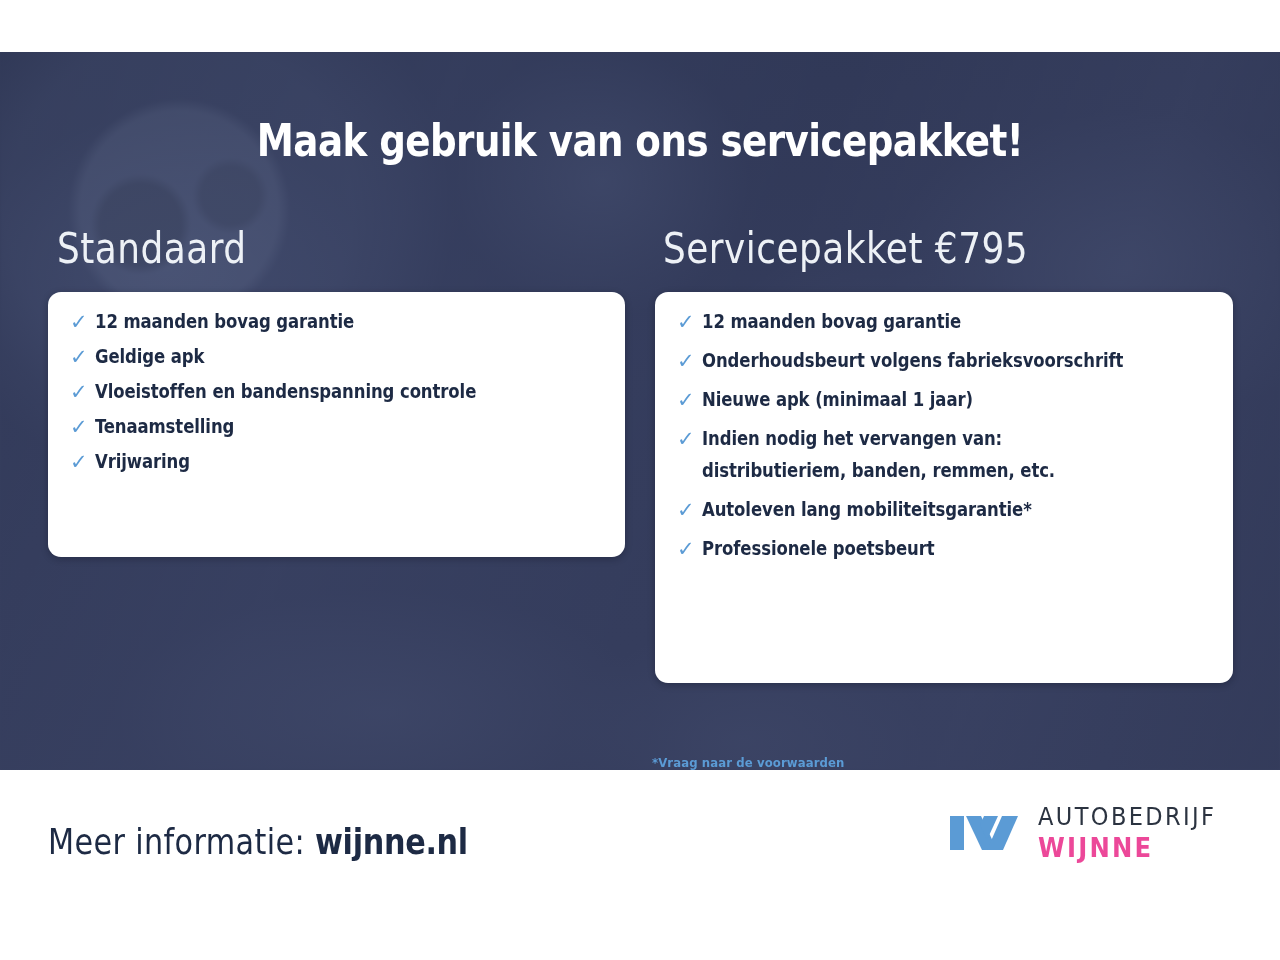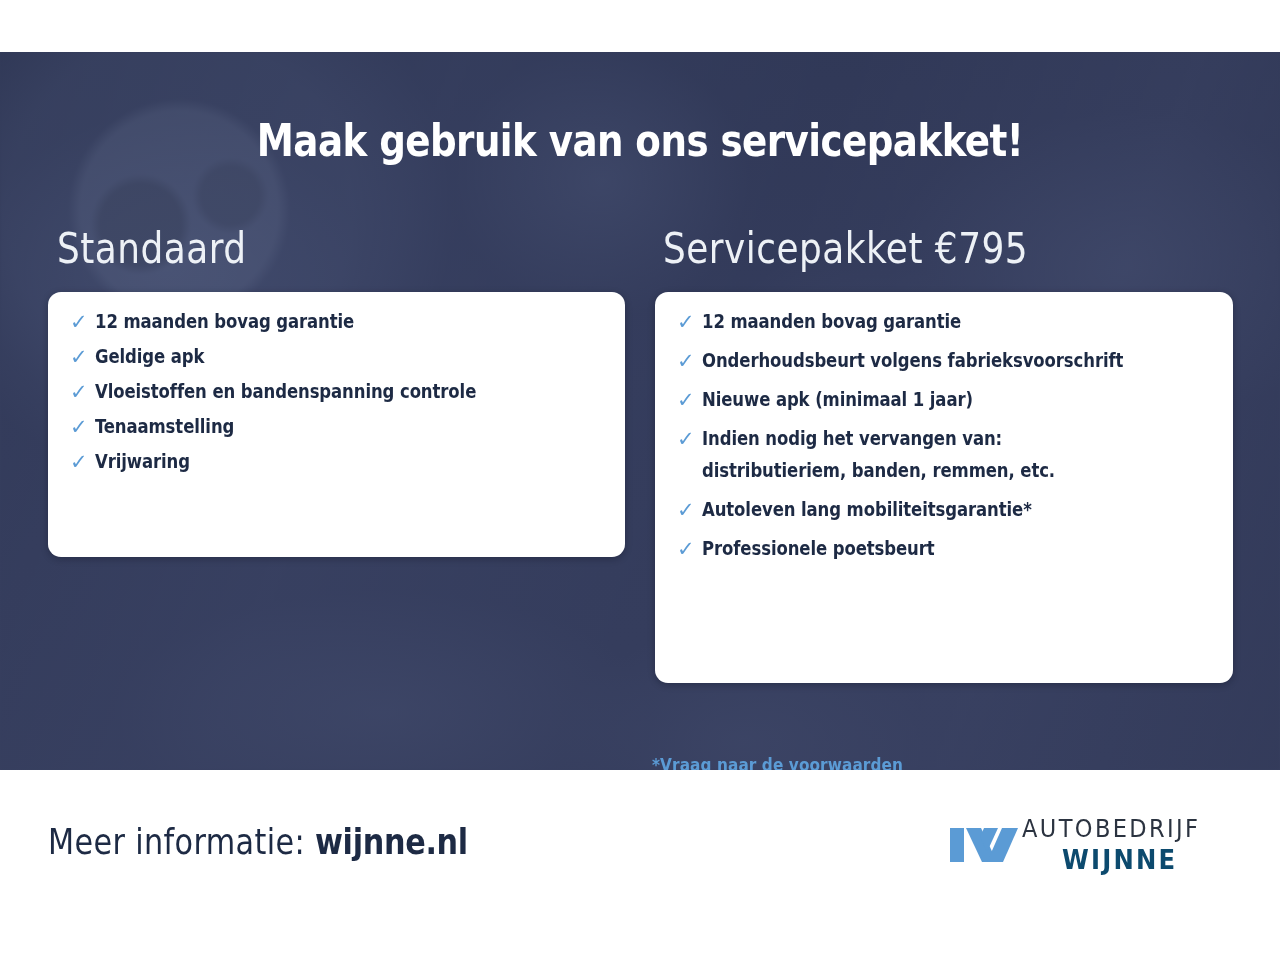--- a/index.html
+++ b/index.html
@@ -106,52 +106,52 @@
     display:block;margin-top:4px;
     transform:scaleX(.97);transform-origin:left top;
   }
   .away .body b{font-weight:700;}
 
   
   .footnote{
     position:absolute;left:652px;top:703px;
     color:#5b9bd5;
     font-family:"DejaVu Sans Condensed","Liberation Sans",sans-serif;
-    font-weight:700;font-size:17px;letter-spacing:.1px;white-space:nowrap;
+    font-weight:700;font-size:13px;letter-spacing:.1px;white-space:nowrap;
   }
 
   
   .footer{
     position:absolute;left:0;top:770px;width:1085px;height:190px;background:#ffffff;
   }
   .footer-text{
     position:absolute;left:48px;top:52px;
     color:#1d2a44;
     font-family:"DejaVu Sans Condensed","Liberation Sans",sans-serif;
     font-weight:300;font-size:35px;letter-spacing:.4px;white-space:nowrap;
     transform:scaleX(.96);transform-origin:left top;
   }
   .footer-text b{font-weight:700;letter-spacing:-.3px;}
 
   .logo{
-    position:absolute;left:948px;top:46px;display:flex;align-items:center;
+    position:absolute;left:948px;top:34px;display:flex;align-items:center;gap:16px;
   }
   .logo-mark{width:74px;height:50px;display:block;}
   .logo-words{
     display:flex;flex-direction:column;justify-content:center;line-height:1;
   }
   .logo-words .l1{
     color:#2b3340;
     font-family:"DejaVu Sans Condensed","Liberation Sans",sans-serif;
     font-weight:400;font-size:25px;letter-spacing:2.4px;
   }
   .logo-words .l2{
-    color:#0c4a6e;
-    font-family:"DejaVu Sans Condensed","Liberation Sans",sans-serif;
-    font-weight:700;font-size:27px;letter-spacing:2.2px;margin-top:5px;margin-left:40px;
+    color:#ec4899;
+    font-family:"DejaVu Sans Condensed","Liberation Sans",sans-serif;
+    font-weight:700;font-size:27px;letter-spacing:2.2px;margin-top:5px;
   }
 </style>
 </head>
 <body>
 
 <div class="top-band"></div>
 
 <div class="hero">
   <div class="photo"></div>
   <div class="photo-tint"></div>

